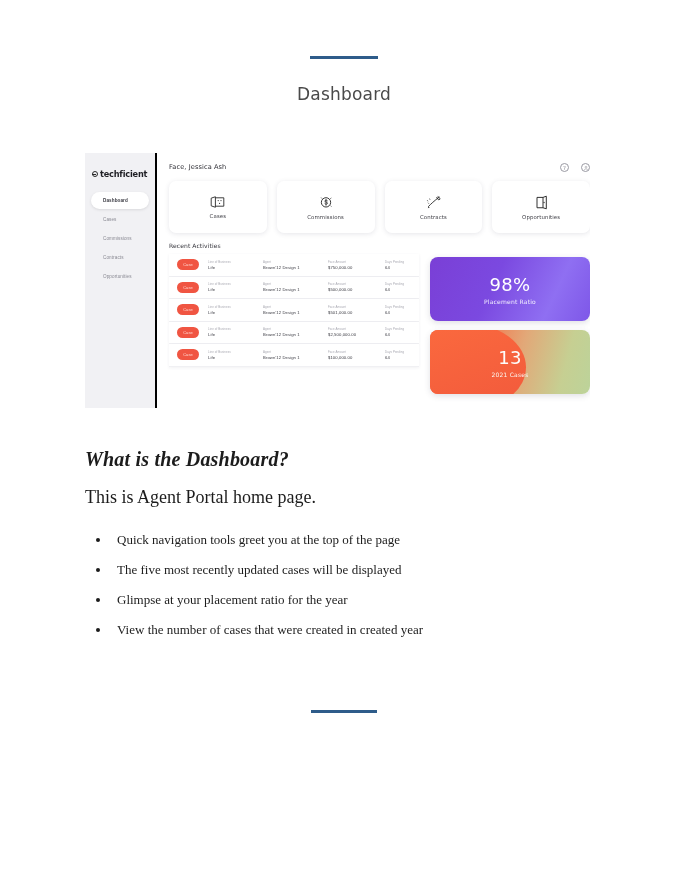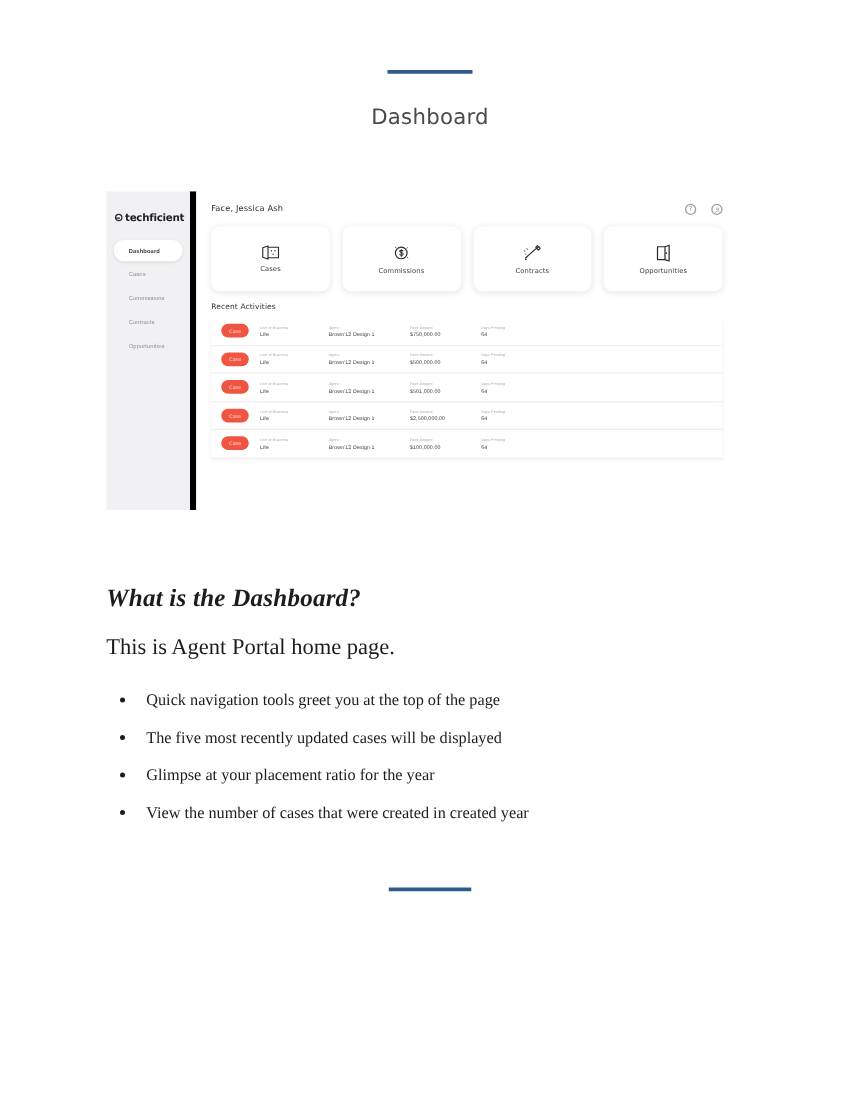--- a/index.html
+++ b/index.html
@@ -29,21 +29,21 @@
     position:absolute; left:85px; top:153px;
     width:505px; height:255px;
     background:#ffffff; overflow:hidden;
     display:flex;
   }
 
   
   .sidebar {
     width:72px; height:100%; background:#f1f1f4;
     padding-top:16px; flex:0 0 72px;
-    border-right:5px solid #000000;
+    border-right:2px solid #000000;
   }
   .logo {
     display:flex; align-items:center; gap:2px;
     padding-left:7px; margin-bottom:12px;
   }
   .logo-mark {
     width:6px; height:6px; border:1.2px solid #2b2b2b;
     border-radius:50%; position:relative; flex:0 0 6px;
   }
   .logo-mark:after{
@@ -142,21 +142,21 @@
     font-family:"DejaVu Sans", sans-serif; letter-spacing:.3px;
   }
   .stat-sub {
     position:relative; font-size:6px; color:#f3f0ff; letter-spacing:.2px;
     font-family:"DejaVu Sans", sans-serif;
   }
   .stat-warm .stat-big { color:#fdfdfb; }
   .stat-warm .stat-sub { color:#fbf8f2; }
 
   
-  .article { position:absolute; left:85px; top:468px; width:520px; }
+  .article { position:absolute; left:85px; top:448px; width:520px; }
   .h2 {
     font-family:"Liberation Serif", serif; font-style:italic;
     font-weight:700; font-size:20px; color:#1c1c1c;
     letter-spacing:.2px;
   }
   .lede {
     font-family:"Liberation Serif", serif; font-size:18px;
     color:#1c1c1c; margin-top:16px;
   }
   ul.points { margin:24px 0 0 26px; }
@@ -352,20 +352,30 @@
               <span class="cell-v">$100,000.00</span>
             </div>
             <div class="cell c-days">
               <span class="cell-k">Days Pending</span>
               <span class="cell-v">64</span>
             </div>
           </div>
 
         </div>
 
+        <div class="stats">
+          <div class="stat stat-purple">
+            <div class="stat-big">98%</div>
+            <div class="stat-sub">Placement Ratio</div>
+          </div>
+          <div class="stat stat-warm">
+            <div class="stat-big">13</div>
+            <div class="stat-sub">2021 Cases</div>
+          </div>
+        </div>
 
       </div>
     </div>
   </div>
 
   <div class="article">
     <div class="h2">What is the Dashboard?</div>
     <div class="lede">This is Agent Portal home page.</div>
     <ul class="points">
       <li>Quick navigation tools greet you at the top of the page</li>

